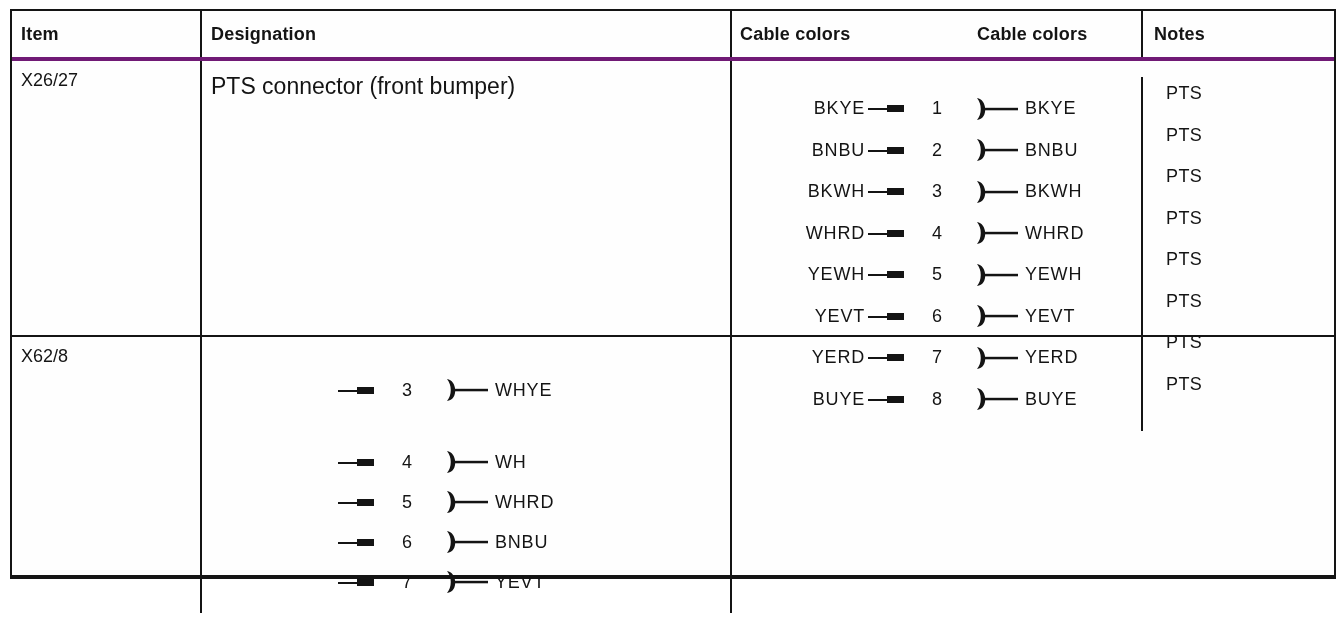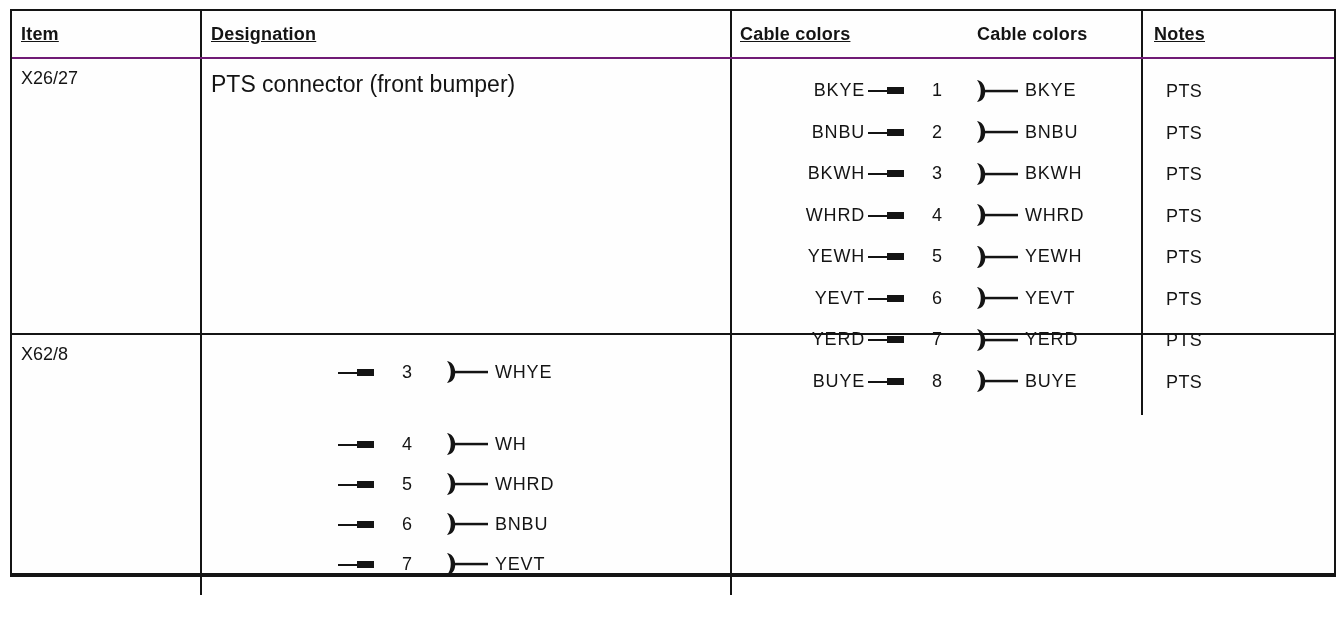--- a/index.html
+++ b/index.html
@@ -28,22 +28,21 @@
   }
   .cell {
     box-sizing: border-box;
     border-right: 2px solid #141414;
   }
   .cell:last-child { border-right: none; }
 
   
   .hrow {
     height: 46px;
-    border-bottom: 2px solid #701a75;
-    text-decoration: underline;
+    border-bottom: 4px solid #701a75;
   }
   .hrow .cell {
     display: flex;
     align-items: center;
     font-size: 18px;
     font-weight: bold;
     letter-spacing: 0.2px;
   }
   .h-item   { padding-left: 9px; }
   .h-desig  { padding-left: 9px; }
@@ -65,21 +64,21 @@
     padding: 9px 4px 0 9px;
     font-size: 18px;
   }
   .b-desig {
     padding: 8px 18px 0 9px;
     font-size: 23px;
     line-height: 1.5;
   }
 
   
-  .cablecol { padding: 11px; }
+  .cablecol { padding: 11px; margin-top: 16px; }
   .pin-row {
     height: 41.5px;
     display: flex;
     align-items: center;
     font-size: 18px;
   }
   .sec2 .pin-row { height: 40px; }
   .sec2 .pin-row.first { height: 52px; }
   .sec2 .spacer { height: 26px; }
   .pr-left {

